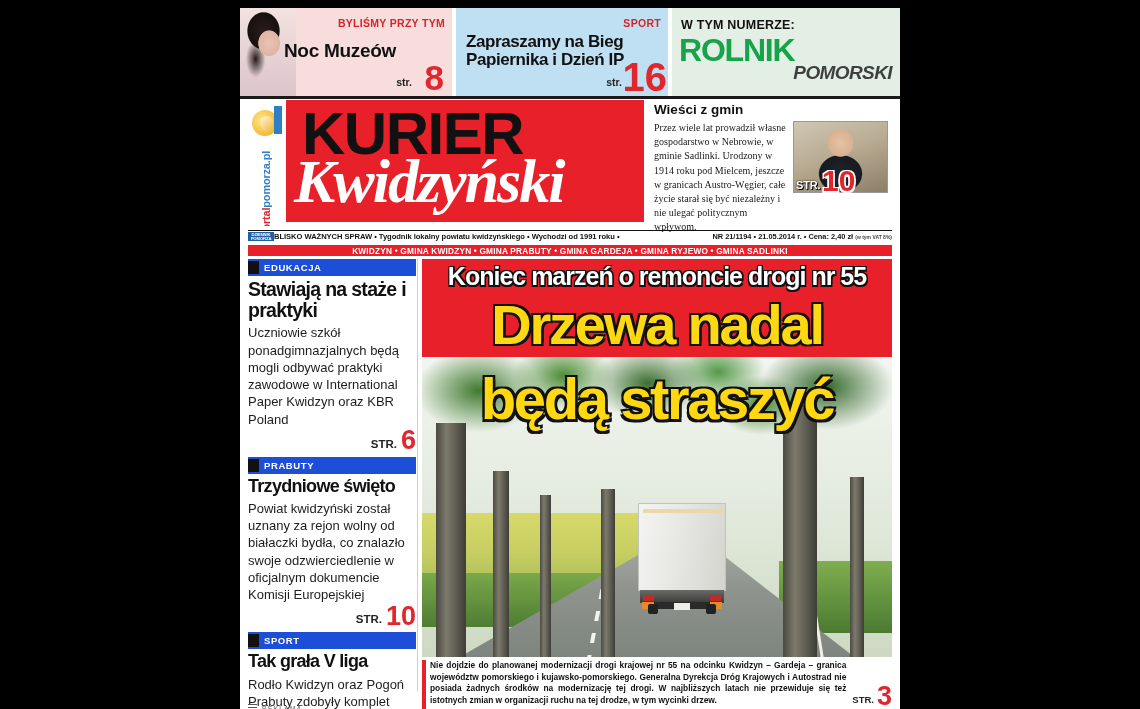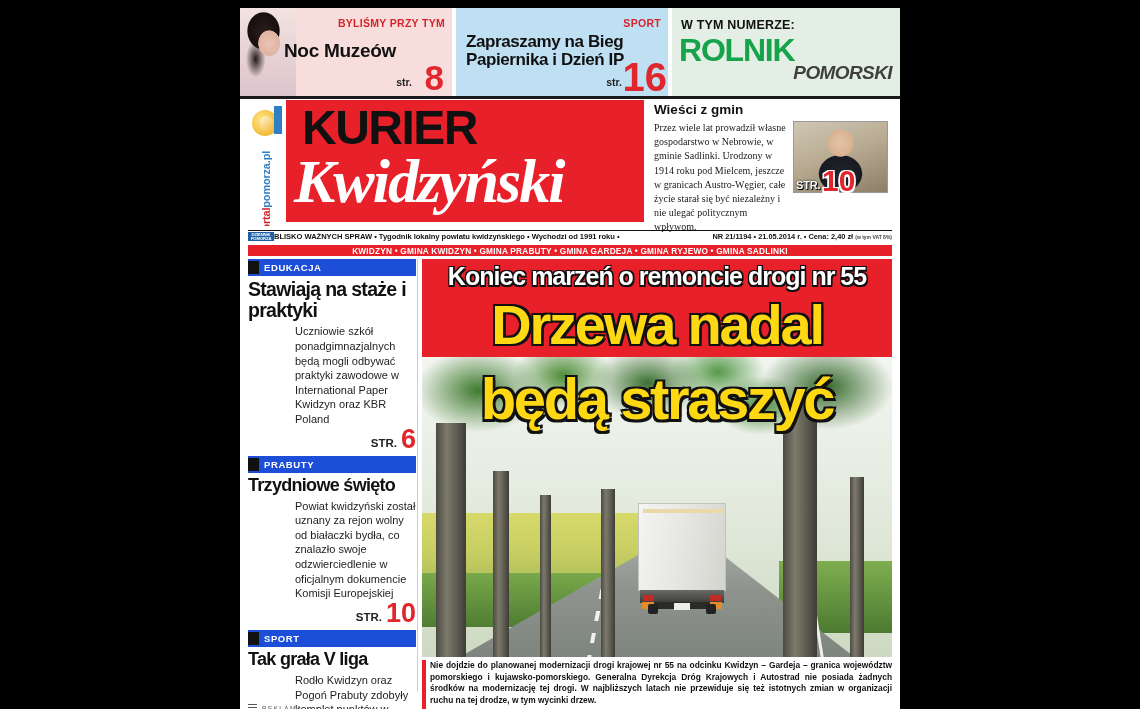--- a/index.html
+++ b/index.html
@@ -96,21 +96,21 @@
   .portal-logo .vtext .p2 { color:#2f7fc4; }
   .portal-logo .tab {
     position:absolute; right:2px; top:4px; width:8px; height:28px; background:#2f7fc4;
   }
 
   .mast-box {
     position:absolute; left:46px; top:0; width:358px; height:122px;
     background:#e8202a; overflow:hidden;
   }
   .mast-box .k {
-    position:absolute; left:16px; top:4px; font-size:48px; font-weight:bold; color:#111;
+    position:absolute; left:16px; top:4px; font-size:60px; font-weight:bold; color:#111;
     letter-spacing:-1.5px; line-height:1; font-family:"Liberation Sans", sans-serif;
   }
   .mast-box .kw {
     position:absolute; left:8px; top:50px; font-size:62px; font-weight:bold; font-style:italic;
     color:#ffffff; letter-spacing:-2px; line-height:1; font-family:"Liberation Serif", serif;
   }
 
   .mast-right { position:absolute; left:410px; top:0; width:250px; height:128px; }
   .mast-right .wiesci { font-size:13.5px; font-weight:bold; color:#111; padding:2px 0 0 4px; }
   .mast-right .mik {
@@ -162,21 +162,21 @@
   .sec-head {
     height:17px; background:#1d4ed8; display:flex; align-items:center; margin-bottom:3px;
   }
   .sec-head .sq { width:11px; height:13px; background:#111; margin-right:5px; }
   .sec-head .lbl { font-size:9.5px; font-weight:bold; color:#fff; letter-spacing:.6px; }
 
   .sec-title {
     font-size:19.5px; font-weight:bold; color:#111; line-height:1.06; letter-spacing:-.7px; margin-bottom:4px;
   }
   .sec-title.small { font-size:18px; }
-  .sec-body { font-size:11px; line-height:1.33; color:#1d1d1d;margin-left:47px; }
+  .sec-body { font-size:13px; line-height:1.33; color:#1d1d1d; }
   .sec-foot { display:flex; align-items:flex-end; justify-content:flex-end; gap:4px; }
   .sec-foot .str { font-size:11.5px; font-weight:bold; color:#222; padding-bottom:3px; }
   .sec-foot .pg { font-size:27px; font-weight:bold; color:#e1262d; line-height:.92; }
 
   .reklama {
     position:absolute; left:8px; bottom:4px; width:168px; display:flex; align-items:center; gap:5px;
   }
   .reklama .bars { width:9px; height:9px;
     background:repeating-linear-gradient(#555 0 1.4px,#fff 1.4px 3px); }
   .reklama .lbl { font-size:6.4px; letter-spacing:1.4px; color:#555; }
@@ -282,21 +282,20 @@
     display:flex; align-items:center; justify-content:center;
   }
   .head2 .t {
     font-size:58px; font-weight:bold; color:#ffd814; letter-spacing:-2.4px; line-height:1; white-space:nowrap;
     text-shadow:2.6px 2.6px 0 #111, -2.2px -2.2px 0 #111, 2.6px -2.2px 0 #111, -2.2px 2.6px 0 #111;
   }
 
   .caption {
     position:relative; margin-top:3px; height:50px; display:flex; gap:6px; padding-left:4px;
     border-left:4px solid #e8202a;
-    flex-direction:column;
   }
   .caption .txt {
     flex:1; font-size:8.4px; font-weight:bold; line-height:1.38; color:#111; text-align:justify;
   }
   .caption .pgwrap { display:flex; align-items:flex-end; gap:3px; padding-bottom:2px; }
   .caption .str { font-size:9.5px; font-weight:bold; color:#222; padding-bottom:3px; }
   .caption .pg { font-size:27px; font-weight:bold; color:#e1262d; line-height:.9; }
 
   .vsep { position:absolute; left:177px; top:251px; width:1px; height:432px; background:#cfcfcf; }
 </style>

